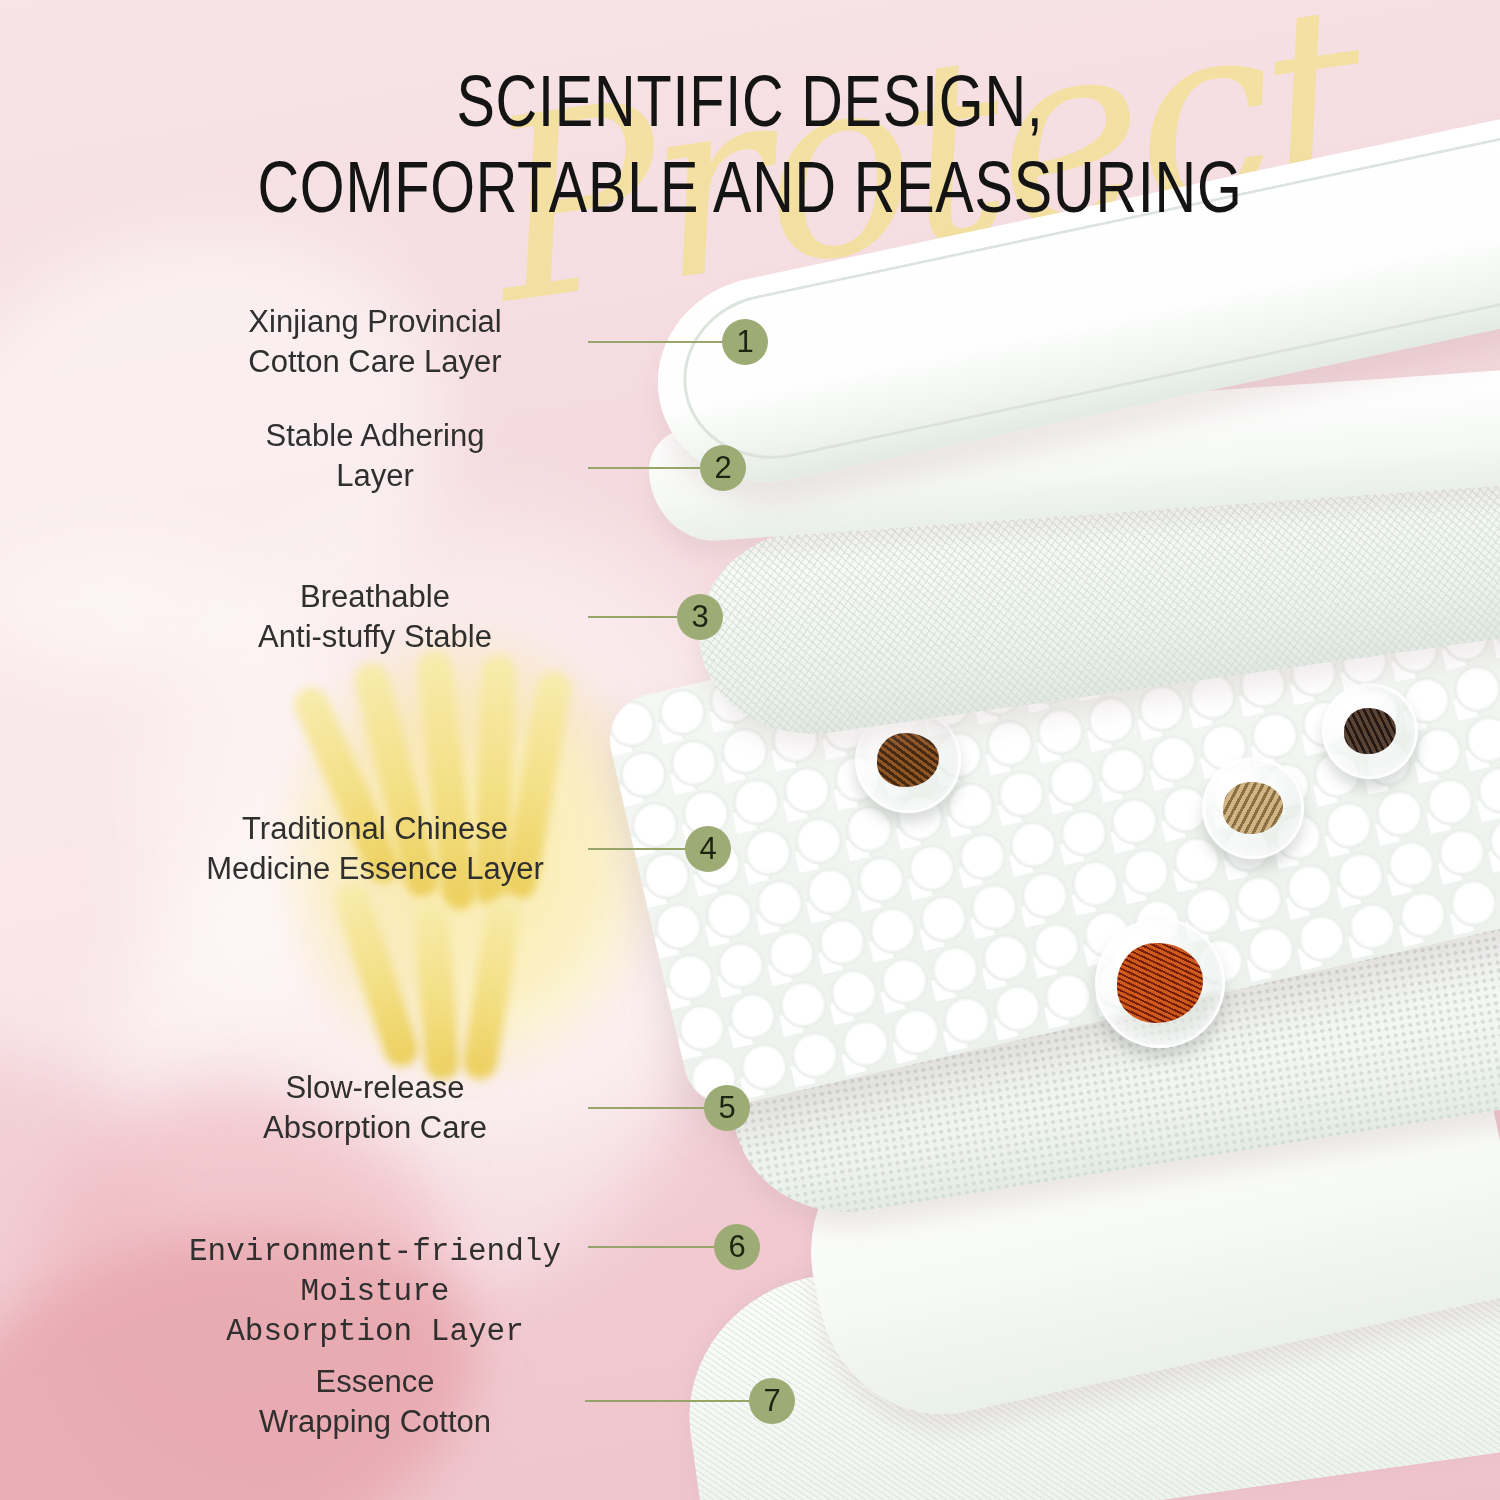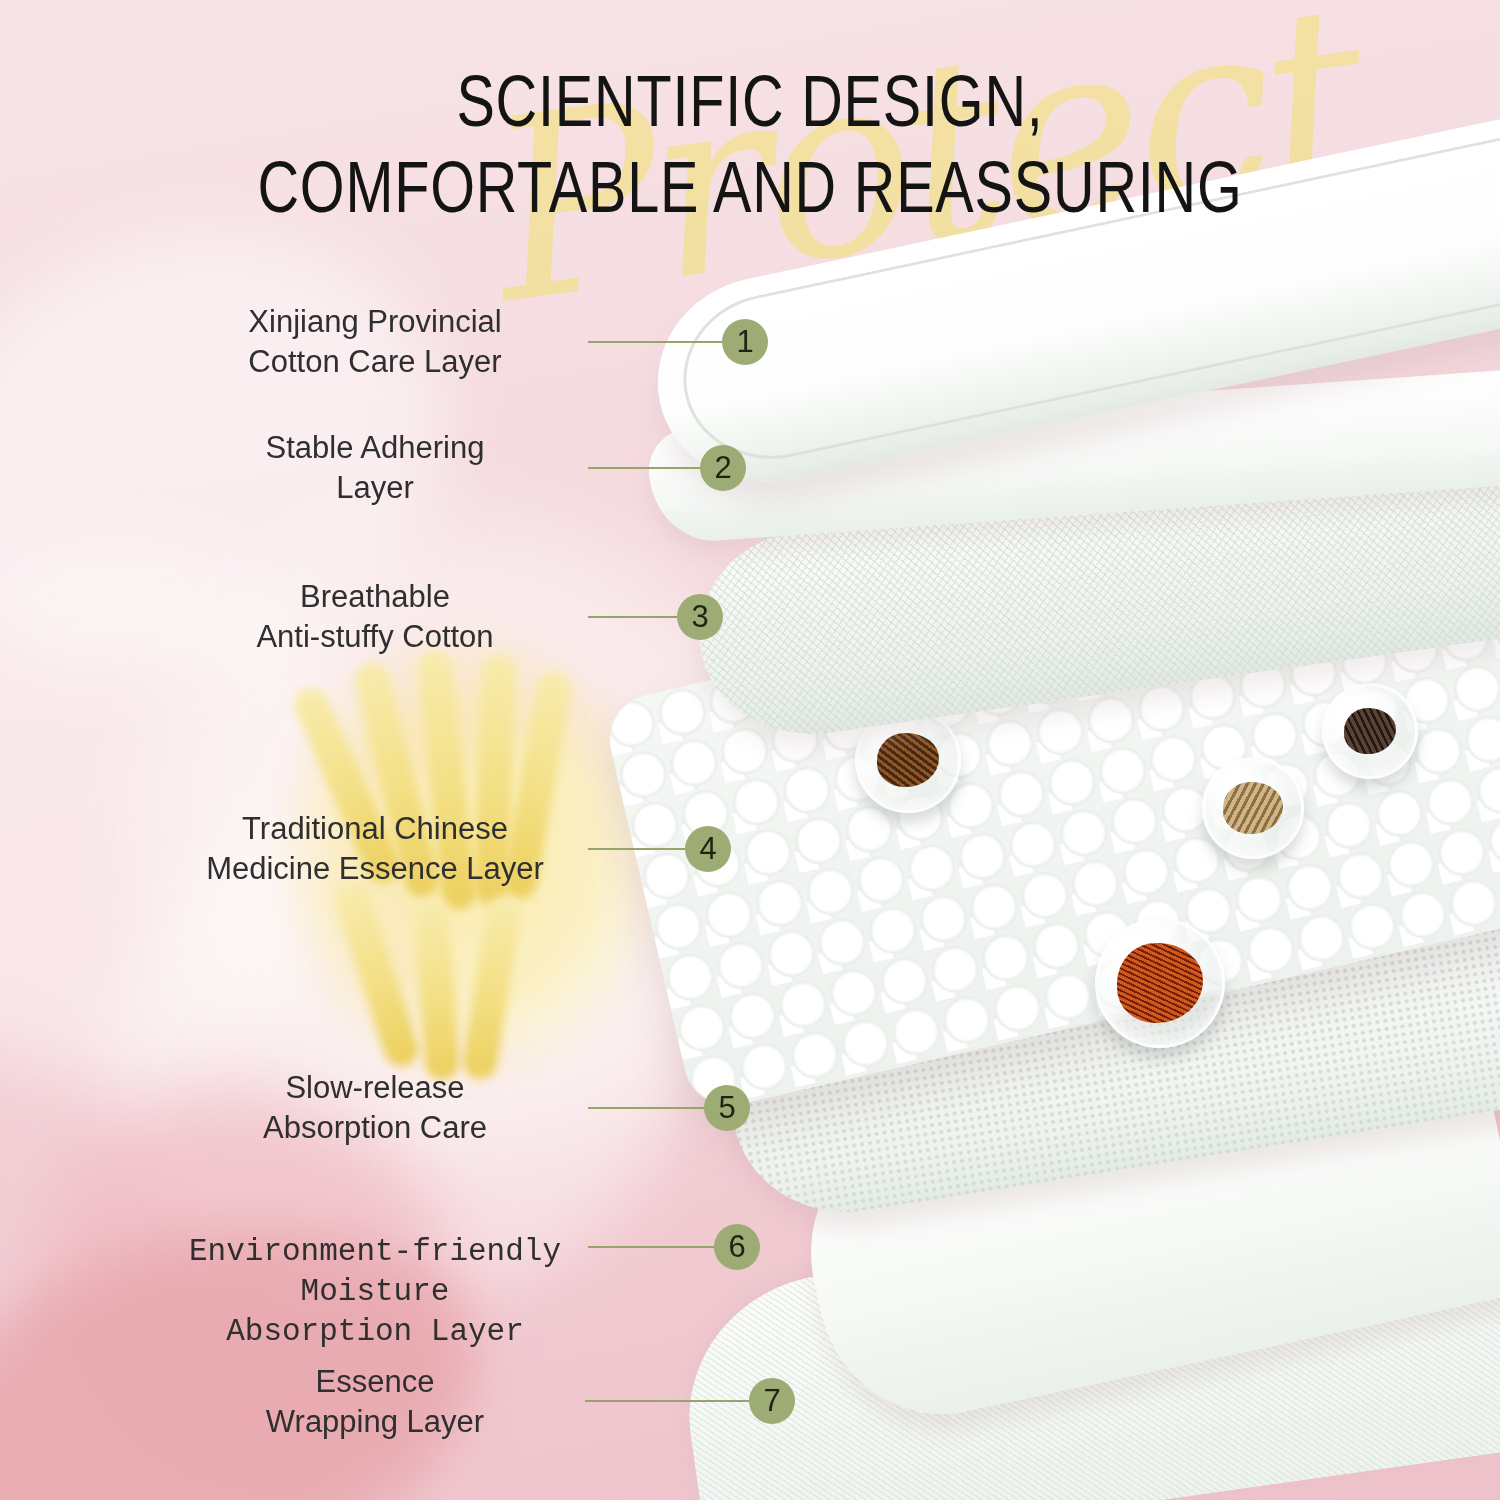--- a/index.html
+++ b/index.html
@@ -111,21 +111,21 @@
     background-image:repeating-linear-gradient(25deg,rgba(62,10,0,.5) 0 2px,rgba(232,122,42,.55) 2px 5px);}
 
   
   .lab .txt{position:absolute;left:185px;width:380px;font-size:31px;line-height:40px;
     color:#2f2f2f;text-align:center;white-space:pre-line;z-index:20;}
   .lab .ln{position:absolute;height:2px;background:#97a56b;z-index:20;}
   .lab .circ{position:absolute;width:46px;height:46px;border-radius:50%;background:#9dab74;
     color:#1d2412;display:flex;align-items:center;justify-content:center;
     font-size:31px;z-index:21;}
   .t1{top:302px;} .n1{left:588px;top:341px;width:134px;} .c1{left:722px;top:319px;}
-  .t2{top:428px;} .n2{left:588px;top:467px;width:112px;} .c2{left:700px;top:445px;}
+  .t2{top:416px;} .n2{left:588px;top:467px;width:112px;} .c2{left:700px;top:445px;}
   .t3{top:577px;} .n3{left:588px;top:616px;width:89px;}  .c3{left:677px;top:594px;}
   .t4{top:809px;} .n4{left:588px;top:848px;width:97px;}  .c4{left:685px;top:826px;}
   .t5{top:1068px;}.n5{left:588px;top:1107px;width:116px;}.c5{left:704px;top:1085px;}
   .t6{top:1232px;font-family:Liberation Mono, monospace;}.n6{left:588px;top:1246px;width:126px;}.c6{left:714px;top:1224px;}
   .t7{top:1362px;}.n7{left:585px;top:1400px;width:164px;}.c7{left:749px;top:1378px;}
 </style>
 </head>
 <body>
 
 <div class="canvas">
@@ -190,21 +190,21 @@
   <div class="lab">
     <div class="txt t2">Stable Adhering
 Layer</div>
     <div class="ln n2"></div>
     <div class="circ c2">
         <span>2</span>
       </div>
   </div>
   <div class="lab">
     <div class="txt t3">Breathable
-Anti-stuffy Cotton</div>
+Anti-stuffy Stable</div>
     <div class="ln n3"></div>
     <div class="circ c3">
         <span>3</span>
       </div>
   </div>
   <div class="lab">
     <div class="txt t4">Traditional Chinese
 Medicine Essence Layer</div>
     <div class="ln n4"></div>
     <div class="circ c4">
@@ -223,20 +223,20 @@
     <div class="txt t6">Environment-friendly
 Moisture
 Absorption Layer</div>
     <div class="ln n6"></div>
     <div class="circ c6">
         <span>6</span>
       </div>
   </div>
   <div class="lab">
     <div class="txt t7">Essence
-Wrapping Layer</div>
+Wrapping Cotton</div>
     <div class="ln n7"></div>
     <div class="circ c7">
         <span>7</span>
       </div>
   </div>
 
 </div>
 
 </body></html>

